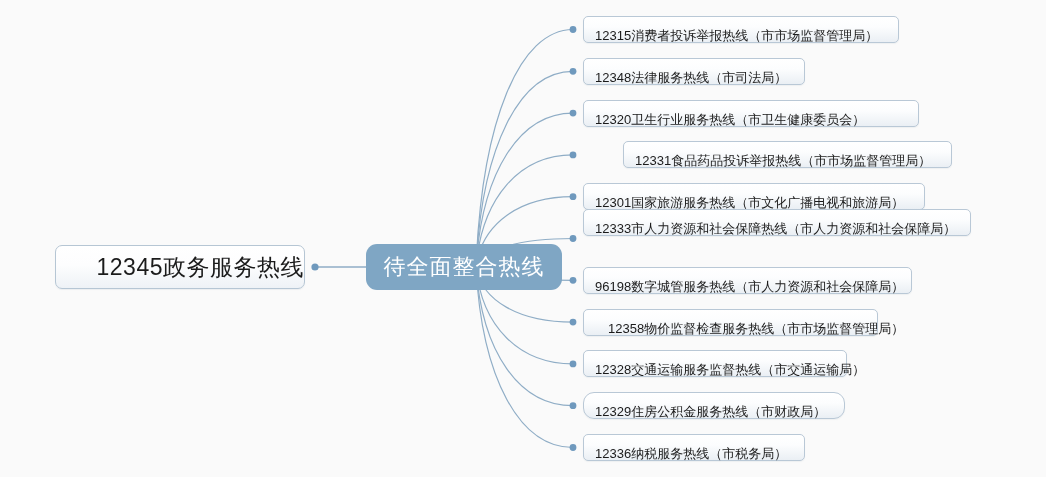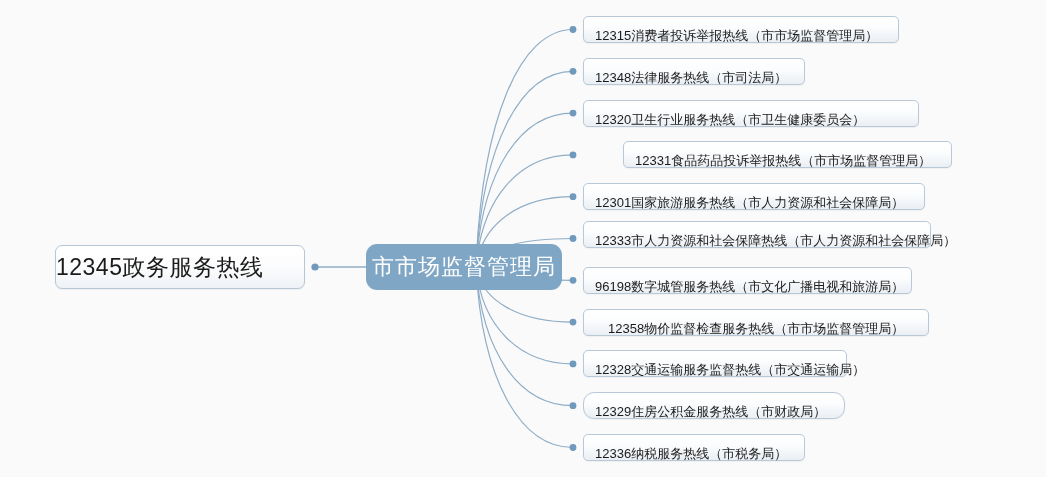--- a/index.html
+++ b/index.html
@@ -30,21 +30,21 @@
     left: 55px;
     top: 245px;
     width: 250px;
     height: 44px;
     box-sizing: border-box;
     border: 1px solid #b6c6d4;
     border-radius: 7px;
     background: linear-gradient(180deg, #ffffff 0%, #fdfdfe 45%, #eef2f6 100%);
     display: flex;
     align-items: center;
-    justify-content: flex-start;
+    justify-content: flex-end;
     box-shadow: 0 1px 1px rgba(120,140,160,0.10);
   }
   .root-label {
     font-size: 23px;
     color: #1b1b1b;
     letter-spacing: 0.5px;
     white-space: nowrap;
   }
 
   
@@ -118,46 +118,46 @@
       <circle cx="573" cy="447.5" r="3.4" fill="#6f99bd"></circle>
       <line x1="313" y1="267" x2="372" y2="267" stroke="#8fadc6" stroke-width="1.6"></line>
       <circle cx="315" cy="267" r="3.6" fill="#6f99bd"></circle>
     </svg>
 
   <div class="root-node">
     <span class="root-label">12345政务服务热线</span>
   </div>
 
   <div class="center-node">
-    <span class="center-label">市市场监督管理局</span>
+    <span class="center-label">待全面整合热线</span>
   </div>
 
   <div id="leaves">
       <div class="leaf-node" style="left: 583px; top: 16px; width: 316px;">
         <span class="leaf-label">12315消费者投诉举报热线（市市场监督管理局）</span>
       </div>
       <div class="leaf-node" style="left: 583px; top: 57.8px; width: 222px;">
         <span class="leaf-label">12348法律服务热线（市司法局）</span>
       </div>
       <div class="leaf-node" style="left: 583px; top: 99.6px; width: 336px;">
         <span class="leaf-label">12320卫生行业服务热线（市卫生健康委员会）</span>
       </div>
       <div class="leaf-node" style="left: 583px; top: 141.4px; width: 329px; margin-left: 40px;">
         <span class="leaf-label">12331食品药品投诉举报热线（市市场监督管理局）</span>
       </div>
       <div class="leaf-node" style="left: 583px; top: 183.2px; width: 342px;">
-        <span class="leaf-label">12301国家旅游服务热线（市人力资源和社会保障局）</span>
+        <span class="leaf-label">12301国家旅游服务热线（市文化广播电视和旅游局）</span>
       </div>
-      <div class="leaf-node" style="left: 583px; top: 221px; width: 348px;">
+      <div class="leaf-node" style="left: 583px; top: 209px; width: 388px;">
         <span class="leaf-label">12333市人力资源和社会保障热线（市人力资源和社会保障局）</span>
       </div>
       <div class="leaf-node" style="left: 583px; top: 266.8px; width: 329px;">
-        <span class="leaf-label">96198数字城管服务热线（市文化广播电视和旅游局）</span>
+        <span class="leaf-label">96198数字城管服务热线（市人力资源和社会保障局）</span>
       </div>
-      <div class="leaf-node" style="left: 583px; top: 308.6px; width: 346px; padding-left: 24px;">
+      <div class="leaf-node" style="left: 583px; top: 308.6px; width: 295px; padding-left: 24px;">
         <span class="leaf-label">12358物价监督检查服务热线（市市场监督管理局）</span>
       </div>
       <div class="leaf-node" style="left: 583px; top: 350.4px; width: 264px;">
         <span class="leaf-label">12328交通运输服务监督热线（市交通运输局）</span>
       </div>
       <div class="leaf-node" style="left: 583px; top: 392.2px; width: 262px; border-radius: 11px;">
         <span class="leaf-label">12329住房公积金服务热线（市财政局）</span>
       </div>
       <div class="leaf-node" style="left: 583px; top: 434px; width: 222px;">
         <span class="leaf-label">12336纳税服务热线（市税务局）</span>

